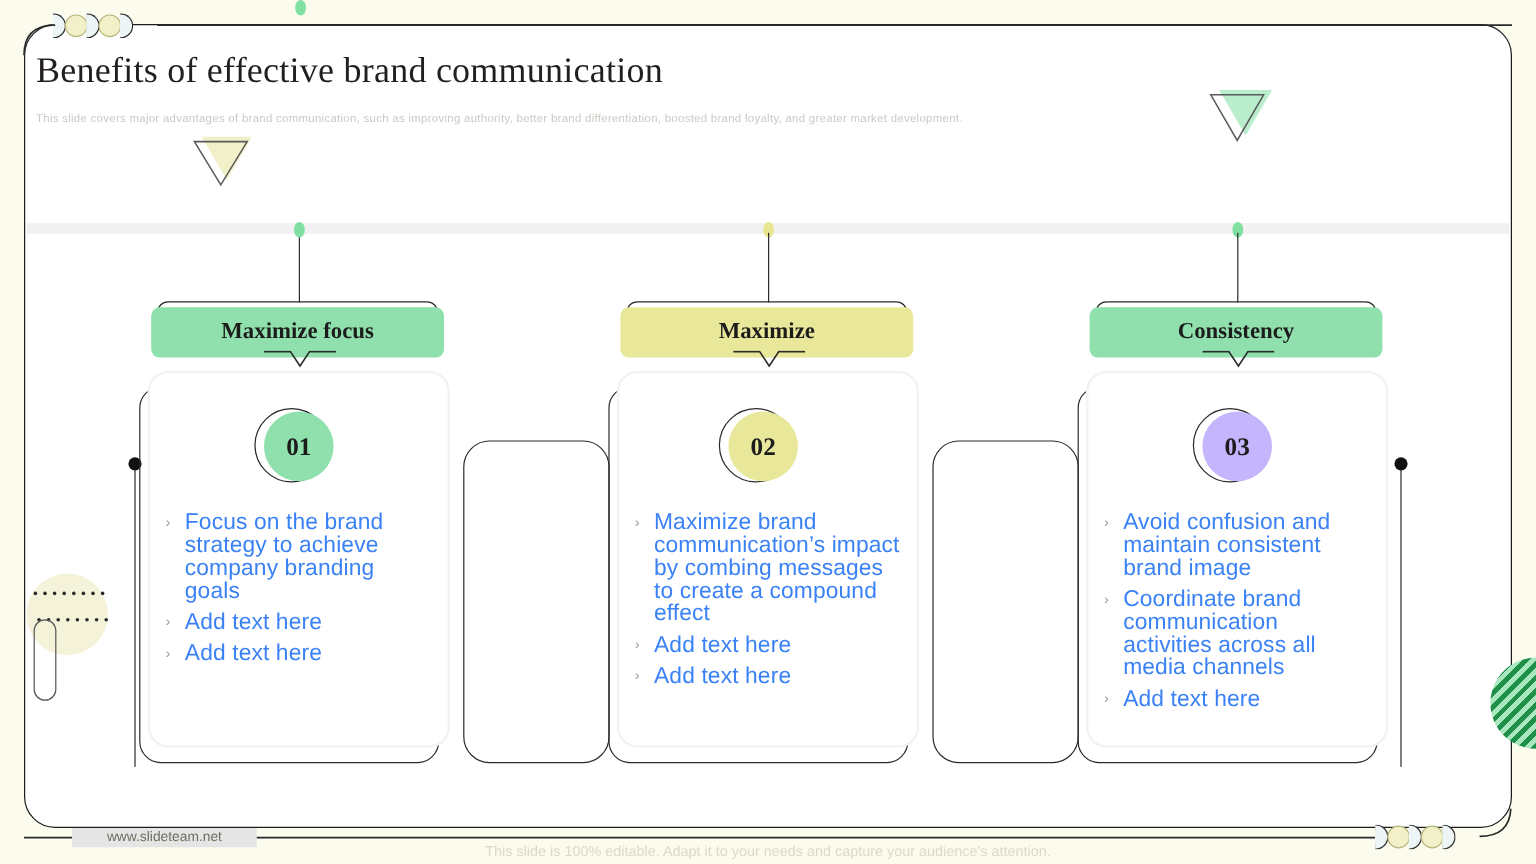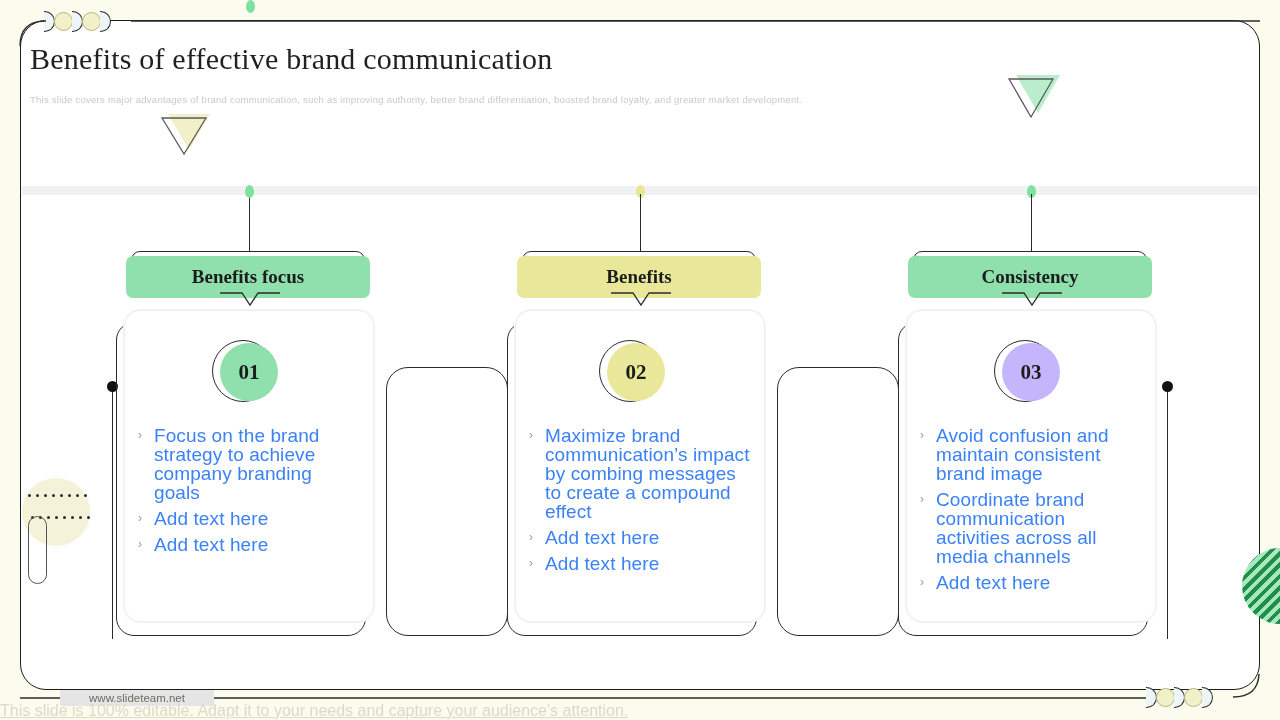--- a/index.html
+++ b/index.html
@@ -182,21 +182,21 @@
   }
   .url-chip {
     position: absolute; left: 60px; top: 690px;
     width: 154px; height: 16px;
     background: #e5e5e5;
     display: flex; align-items: center; justify-content: center;
     font-size: 11.5px; color: #6d6d60;
   }
   .foot-note {
     position: absolute; left: 0; top: 702px; width: 1280px;
-    text-align: left; font-size: 16px; color: #ded9c5; text-decoration: underline;
+    text-align: center; font-size: 12px; color: #ded9c5;
   }
 </style>
 </head>
 <body>
 
 <div id="slide">
 
   <div class="frame"></div>
 
   <div class="logo logo-top">
@@ -238,21 +238,21 @@
   <div class="sline" style="left:1167px;top:386px;height:253px;"></div>
   <div class="sdot" style="left:1162px;"></div>
 
   <div class="ghost-rect" style="left:386px;"></div>
   <div class="ghost-rect" style="left:777px;"></div>
 
   <div class="col" style="left:120px;">
     <div class="tl-dot" style="left:126px;background:#7fe0a2;top:0;position:absolute;"></div>
     <div class="hdr-outline" style="left:11px;"></div>
     <div class="hdr-pill" style="left:6px;background:#8fe0ad;">
-      <span>Benefits focus</span>
+      <span>Maximize focus</span>
     </div>
     <svg class="hdr-notch" width="60" height="16" style="left:100px;">
       <path d="M0 1 L22 1 L30 13 L38 1 L60 1" fill="none" stroke="#2b2b2b" stroke-width="1.3"></path>
     </svg>
     <div class="card-outline" style="left:-4px;"></div>
     <div class="card" style="left:4px;"></div>
     <div class="badge-wrap" style="left:4px;width:250px;">
       <div class="badge-out"></div>
       <div class="badge-fill" style="background:#8fe0ad;">
         <span>01</span>
@@ -271,21 +271,21 @@
         <span class="chev">›</span>
         <span class="btxt">Add text here</span>
       </div>
     </div>
   </div>
   <div class="tl-stem" style="left:249px;height:58px;"></div>
 
   <div class="col" style="left:511px;">
     <div class="hdr-outline" style="left:11px;"></div>
     <div class="hdr-pill" style="left:6px;background:#e9e89a;">
-      <span>Benefits</span>
+      <span>Maximize</span>
     </div>
     <svg class="hdr-notch" width="60" height="16" style="left:100px;">
       <path d="M0 1 L22 1 L30 13 L38 1 L60 1" fill="none" stroke="#2b2b2b" stroke-width="1.3"></path>
     </svg>
     <div class="card-outline" style="left:-4px;"></div>
     <div class="card" style="left:4px;"></div>
     <div class="badge-wrap" style="left:0;width:250px;">
       <div class="badge-out"></div>
       <div class="badge-fill" style="background:#e9e89a;">
         <span>02</span>

